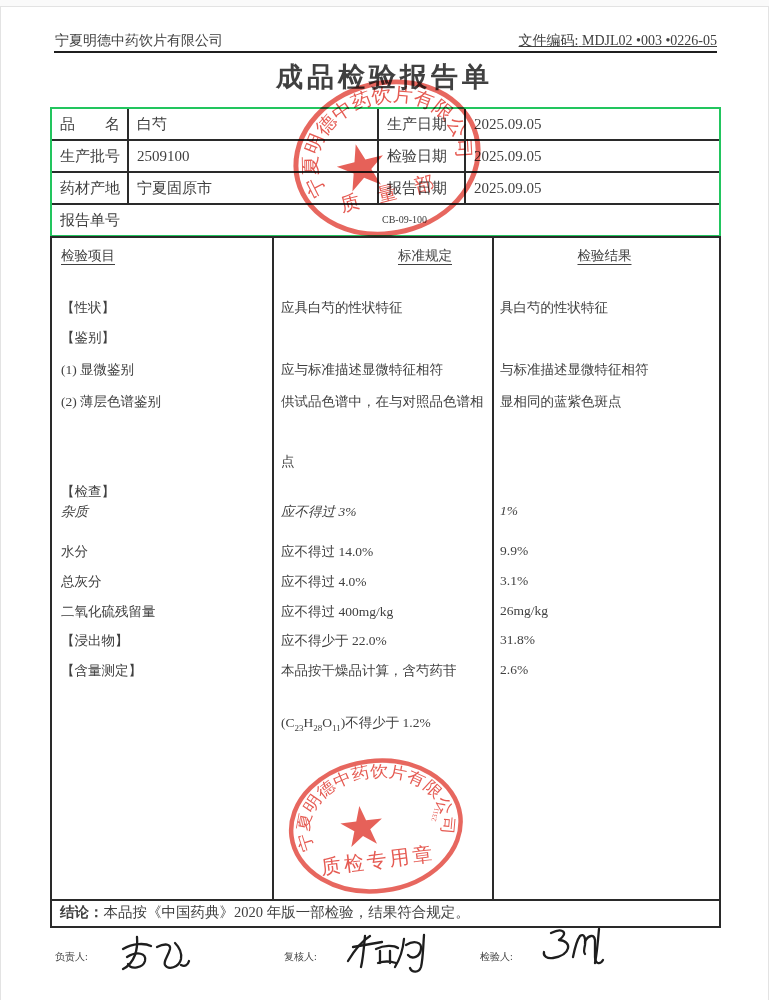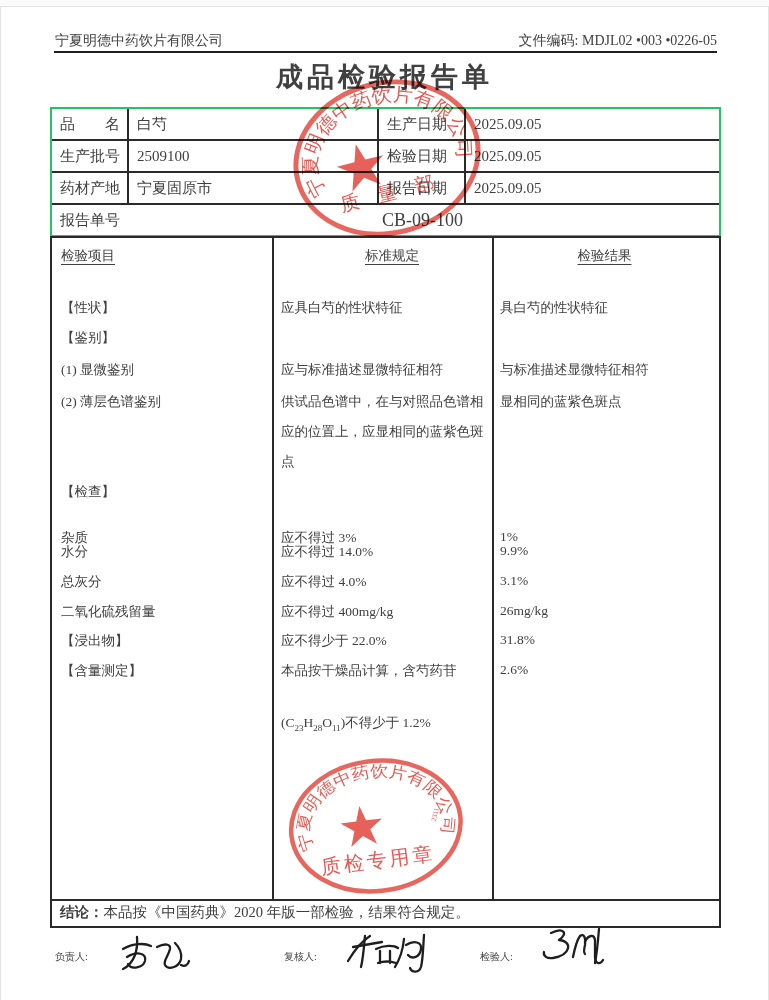--- a/index.html
+++ b/index.html
@@ -3,43 +3,43 @@
 <meta charset="utf-8">
 <style>
   html,body{margin:0;padding:0;background:#fafafa;}
   .sheet{position:relative;width:769px;height:1000px;background:#fff;margin:6px auto;
          font-family:"Liberation Serif","DejaVu Serif",serif;color:#404040;overflow:hidden;
          box-shadow:inset 0 0 0 1px #e3e3e3;}
   .abs{position:absolute;}
   .nowrap{white-space:nowrap;}
   
   .hdr-company{left:55px;top:26px;font-size:14px;}
-  .hdr-code{right:52px;top:26px;font-size:14px;}
+  .hdr-code{right:52px;top:26px;font-size:14px;text-decoration:underline;}
   .hdr-rule{left:54px;top:45px;width:663px;height:0;border-bottom:2px solid #1f1f1f;}
   .title{left:0;top:53px;width:100%;text-align:center;font-size:27px;font-weight:bold;letter-spacing:4px;}
   
   .info{left:50px;top:101px;width:667px;border:2px solid #22c55e;background:transparent;}
   .info-row{display:grid;grid-template-columns:77px 250px 87px 1fr;border-bottom:2px solid #2a2a2a;}
   .info-cell{height:30px;line-height:30px;font-size:15px;padding-left:8px;white-space:nowrap;overflow:visible;}
   .bR{border-right:2px solid #2a2a2a;}
   .info-last{position:relative;height:30px;}
   .info-last .lbl{position:absolute;left:8px;top:0;line-height:30px;font-size:15px;}
-  .info-last .val{position:absolute;left:330px;top:0;line-height:30px;font-size:18px;}
+  .info-last .val{position:absolute;left:330px;top:0;line-height:30px;font-size:10px;}
   
   .insp{left:50px;top:230px;width:667px;height:661px;border:2px solid #2a2a2a;}
   .vline{position:absolute;top:0;bottom:0;width:0;border-left:2px solid #2a2a2a;}
   .v1{left:220px;} .v2{left:440px;}
   .ln{position:absolute;font-size:13.5px;white-space:nowrap;}
   .c1{left:9px;} .c2{left:229px;} .c3{left:448px;}
   .colhead{text-decoration:underline;text-underline-offset:4px;}
-  .h2{left:220px;width:240px;text-align:center;}
+  .h2{left:220px;width:240px;text-align:center;padding-left:33px;}
   .h3{left:440px;width:225px;text-align:center;}
   .thdr{top:9px;}
   .r1{top:61px;}.r2{top:91px;}.r3{top:123px;}.r4{top:155px;}.r5{top:185px;}.r6{top:215px;}
-  .r7{top:245px;text-align:center;}.r8{top:291px;}.r9{top:305px;}.r10{top:335px;}.r11{top:365px;}
+  .r7{top:245px;text-align:center;}.r8{top:265px;font-style:italic;}.r9{top:305px;}.r10{top:335px;}.r11{top:365px;}
   .r12{top:394px;}.r13{top:424px;}.r14{top:476px;}
   sub{font-size:9px;}
   
   .concl{left:50px;top:893px;width:667px;height:27px;border:2px solid #2a2a2a;border-top:none;
          font-size:14.5px;padding:0;line-height:27px;}
   .concl .inner{padding-left:8px;}
   .concl b{font-weight:bold;}
   
   .sig-label{position:absolute;top:944px;font-size:10px;}
   .sl1{left:55px;} .sl2{left:284px;} .sl3{left:480px;}
@@ -106,21 +106,20 @@
 
     <div class="ln r2 c1">【鉴别】</div>
 
     <div class="ln r3 c1">(1) 显微鉴别</div>
     <div class="ln r3 c2">应与标准描述显微特征相符</div>
     <div class="ln r3 c3">与标准描述显微特征相符</div>
 
     <div class="ln r4 c1">(2) 薄层色谱鉴别</div>
     <div class="ln r4 c2">供试品色谱中，在与对照品色谱相</div>
     <div class="ln r4 c3">显相同的蓝紫色斑点</div>
-    <div class="ln r5 c2">应的位置上，应显相同的蓝紫色斑</div>
     <div class="ln r6 c2">点</div>
 
     <div class="ln r7 c1">【检查】</div>
 
     <div class="ln r8 c1">杂质</div>
     <div class="ln r8 c2">应不得过 3%</div>
     <div class="ln r8 c3">1%</div>
 
     <div class="ln r9 c1">水分</div>
     <div class="ln r9 c2">应不得过 14.0%</div>

